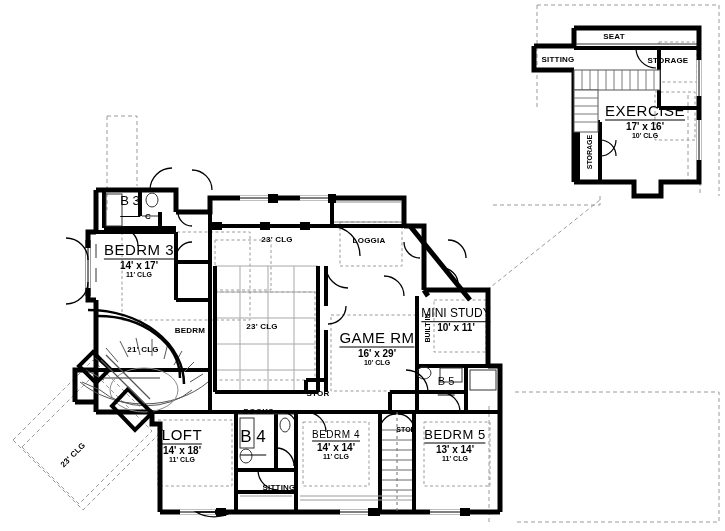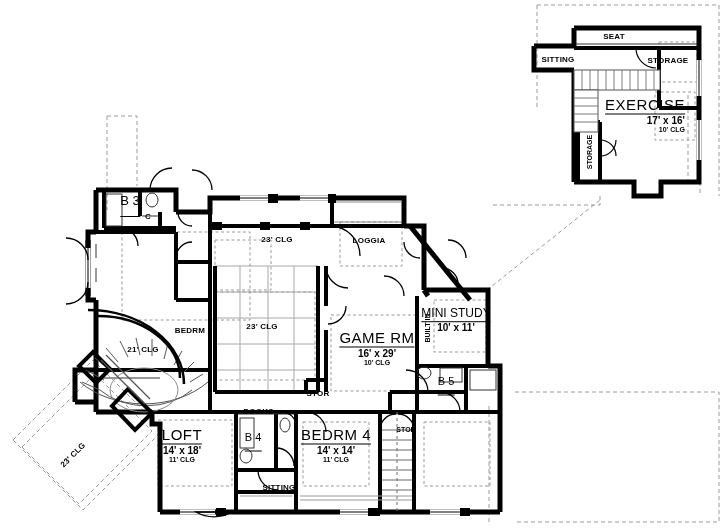--- a/index.html
+++ b/index.html
@@ -416,64 +416,74 @@
     <g fill="none" stroke="#000000" stroke-width="4">
       <path d="M93,352 L110,369 L96,383 L79,366 Z"></path>
       <path d="M128,389 L152,413 L135,430 L112,406 Z"></path>
     </g>
     <g fill="none" stroke="#555555" stroke-width="1.2">
       <path d="M101,360 L145,404"></path>
       <path d="M106,355 L150,399"></path>
     </g>
   </svg>
 
-  <div class="lbl" style="left:645px; top:114px;text-align:right;">
+  <div class="lbl" style="left:645px; top:120px;">
     <span class="room-name stack">EXERCISE</span>
     <span class="room-dim stack">17' x 16'</span>
     <span class="room-clg stack">10' CLG</span>
   </div>
 
+  <div class="lbl" style="left:139px; top:259px;">
+    <span class="room-name stack">BEDRM 3</span>
+    <span class="room-dim stack">14' x 17'</span>
+    <span class="room-clg stack">11' CLG</span>
+  </div>
 
   <div class="lbl" style="left:377px; top:347px;">
     <span class="room-name stack">GAME RM</span>
     <span class="room-dim stack">16' x 29'</span>
     <span class="room-clg stack">10' CLG</span>
   </div>
 
   <div class="lbl" style="left:456px; top:320px;">
     <span class="room-name small stack" style="line-height:1.05;">MINI STUDY</span>
     <span class="room-dim stack">10' x 11'</span>
   </div>
 
   <div class="lbl" style="left:182px; top:444px;">
     <span class="room-name stack">LOFT</span>
     <span class="room-dim stack">14' x 18'</span>
     <span class="room-clg stack">11' CLG</span>
   </div>
 
   <div class="lbl" style="left:336px; top:444px;">
-    <span class="room-name stack" style="font-size:15px;">BEDRM 4</span>
+    <span class="room-name stack" style="font-size:10px;">BEDRM 4</span>
     <span class="room-dim stack">14' x 14'</span>
     <span class="room-clg stack">11' CLG</span>
   </div>
 
+  <div class="lbl" style="left:455px; top:444px;">
+    <span class="room-name stack" style="font-size:13px;">BEDRM 5</span>
+    <span class="room-dim stack">13' x 14'</span>
+    <span class="room-clg stack">11' CLG</span>
+  </div>
 
   <div class="lbl tiny" style="left:614px; top:36px;">SEAT</div>
   <div class="lbl tiny" style="left:558px; top:59px;">SITTING</div>
   <div class="lbl tiny" style="left:668px; top:60px;">STORAGE</div>
   <div class="lbl tiny7 vert" style="left:589px; top:152px;">STORAGE</div>
   <div class="lbl bath-lbl" style="left:130px; top:205px;">B 3</div>
   <div class="lbl tiny" style="left:148px; top:216px;">C</div>
   <div class="lbl tiny" style="left:277px; top:239px;">23' CLG</div>
   <div class="lbl tiny" style="left:369px; top:240px;">LOGGIA</div>
   <div class="lbl tiny" style="left:190px; top:330px;">BEDRM</div>
   <div class="lbl tiny" style="left:143px; top:349px;">21' CLG</div>
   <div class="lbl tiny" style="left:262px; top:326px;">23' CLG</div>
   <div class="lbl tiny7 vert" style="left:427px; top:328px;">BUILT IN</div>
   <div class="lbl bath-lbl" style="left:446px; top:385px; font-size:11px;">B 5</div>
   <div class="lbl tiny" style="left:318px; top:393px;">STOR</div>
   <div class="lbl tiny7" style="left:406px; top:429px;">STOR</div>
   <div class="lbl tiny" style="left:258px; top:411px;font-style:italic;">BOOKS</div>
-  <div class="lbl bath-lbl" style="left:253px; top:441px; font-size:11px;">B 4</div>
+  <div class="lbl bath-lbl" style="left:253px; top:441px; font-size:17px;">B 4</div>
   <div class="lbl tiny" style="left:279px; top:487px;">SITTING</div>
   <div class="lbl tiny rot-diag" style="left:73px; top:455px;">23' CLG</div>
 
 </div>
 
 </body></html>

